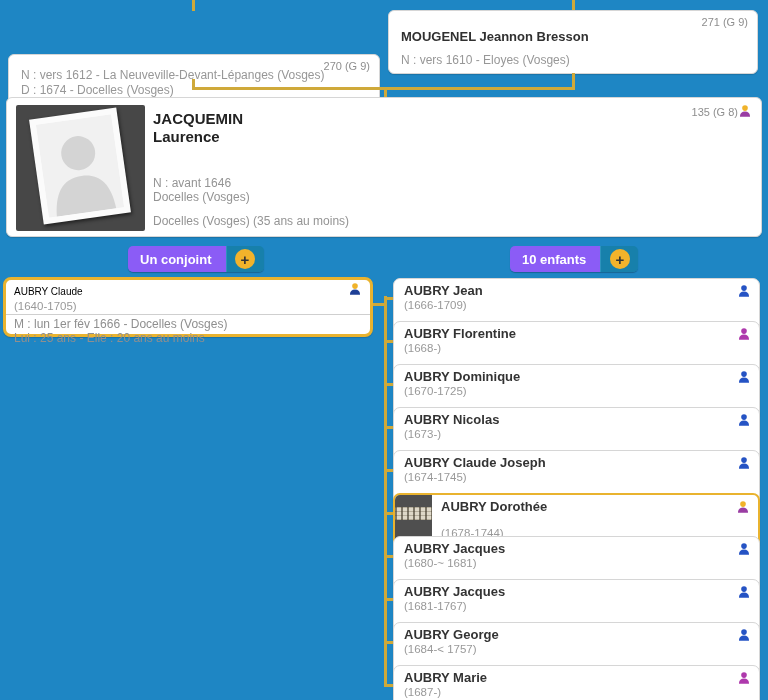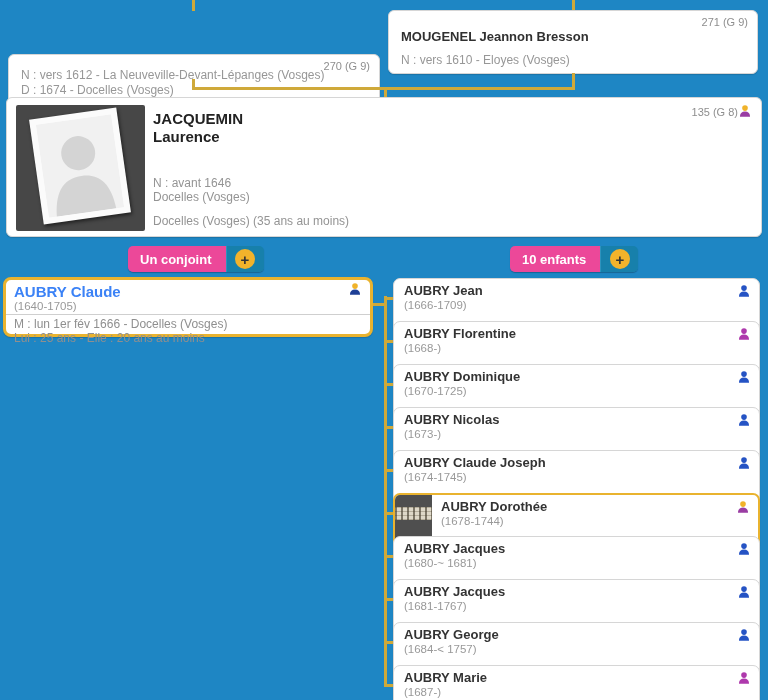--- a/index.html
+++ b/index.html
@@ -23,46 +23,46 @@
   #photo-box{position:absolute;left:9px;top:7px;width:129px;height:126px;background:#474747;border-radius:2px;}
   #polaroid{position:absolute;left:20px;top:8px;width:88px;height:106px;background:#fbfbfb;transform:rotate(-8deg);box-shadow:1px 2px 4px rgba(0,0,0,.55);}
   #polaroid svg{position:absolute;left:6px;top:6px;}
   #main-title{position:absolute;left:146px;top:12px;font-size:15px;font-weight:bold;color:#222;line-height:18px;}
   #main-details{position:absolute;left:146px;top:78px;font-size:12px;color:#949494;line-height:14px;}
   .spacer{height:10px;}
   #main-ref{position:absolute;top:6px;right:9px;font-size:11px;color:#8e8e8e;display:flex;align-items:center;}
 
   
   .u-btn{position:absolute;height:26px;display:flex;align-items:stretch;border-radius:5px;overflow:hidden;cursor:pointer;box-shadow:0 1px 1px rgba(0,0,0,.25);}
-  .u-label{background:#ec4899;color:#fff;font-size:13px;font-weight:bold;display:flex;align-items:center;padding:0 14px 0 12px;border-right:1px solid #2e93bd;}
+  .u-label{background:#8b5cf6;color:#fff;font-size:13px;font-weight:bold;display:flex;align-items:center;padding:0 14px 0 12px;border-right:1px solid #2e93bd;}
   .u-plus{background:#1780ab;width:37px;display:flex;align-items:center;justify-content:center;}
   .plus-circle{width:20px;height:20px;border-radius:50%;background:#f2b32b;color:#333;font-size:15px;font-weight:bold;display:flex;align-items:center;justify-content:center;line-height:1;}
 
   
   #spouse-card{left:3px;top:277px;width:370px;height:60px;border:3px solid #e9b32f;border-radius:8px;padding:2px 8px 0 8px;}
   .s-name-row{display:flex;justify-content:space-between;align-items:center;}
-  .s-name{font-size:15px;font-weight:bold;color:#3b82f6;}
+  .s-name{font-size:10px;font-weight:normal;color:#000000;}
   .s-dates{font-size:11.5px;color:#999;margin-top:0px;}
   .s-div{border-top:1px solid #cfcfcf;margin:2px -8px 2px -8px;}
   .s-line{font-size:12px;color:#8f8f8f;line-height:14px;}
 
   
   .child-card{position:absolute;left:393px;width:367px;height:56px;background:#fff;border:1px solid #d6d6d6;border-radius:7px;box-sizing:border-box;box-shadow:0 1px 1px rgba(0,0,0,.15);cursor:pointer;}
   .child-card.highlighted{border:2px solid #e9b32f;}
   .c-name{position:absolute;left:10px;top:4px;font-size:13px;font-weight:bold;color:#333;white-space:nowrap;}
   .c-dates{position:absolute;left:10px;top:20px;font-size:11.5px;color:#999;}
   .c-icon{position:absolute;right:8px;top:5px;}
   .c-caret{position:absolute;right:8px;bottom:2px;font-size:10px;color:#111;line-height:1;cursor:pointer;}
   .c-thumb{position:absolute;left:0;top:0;bottom:0;width:37px;background:#4f4f4f;border-radius:5px 0 0 5px;overflow:hidden;}
   .c-thumb::after{content:"";position:absolute;left:0;right:0;top:12px;height:13px;
     background:repeating-linear-gradient(90deg, rgba(62,55,40,.6) 0 2px, transparent 2px 6px),
                repeating-linear-gradient(0deg, rgba(105,95,75,.35) 0 1px, transparent 1px 4px),
                #ded8c8;}
   .child-card.highlighted .c-name{left:46px;}
-  .child-card.highlighted .c-dates{left:46px;}
+  .child-card.highlighted .c-dates{left:46px;margin-top:12px;}
 </style>
 </head>
 <body>
 
 <div id="stage">
 
   <div class="conn" style="left:192px;top:0;width:3px;height:11px;"></div>
   <div class="conn" style="left:572px;top:0;width:3px;height:11px;"></div>
 
   <div class="card parent-card" id="parent-0" style="left:8px;top:10px;width:372px;height:70px;margin-top:44px;">

